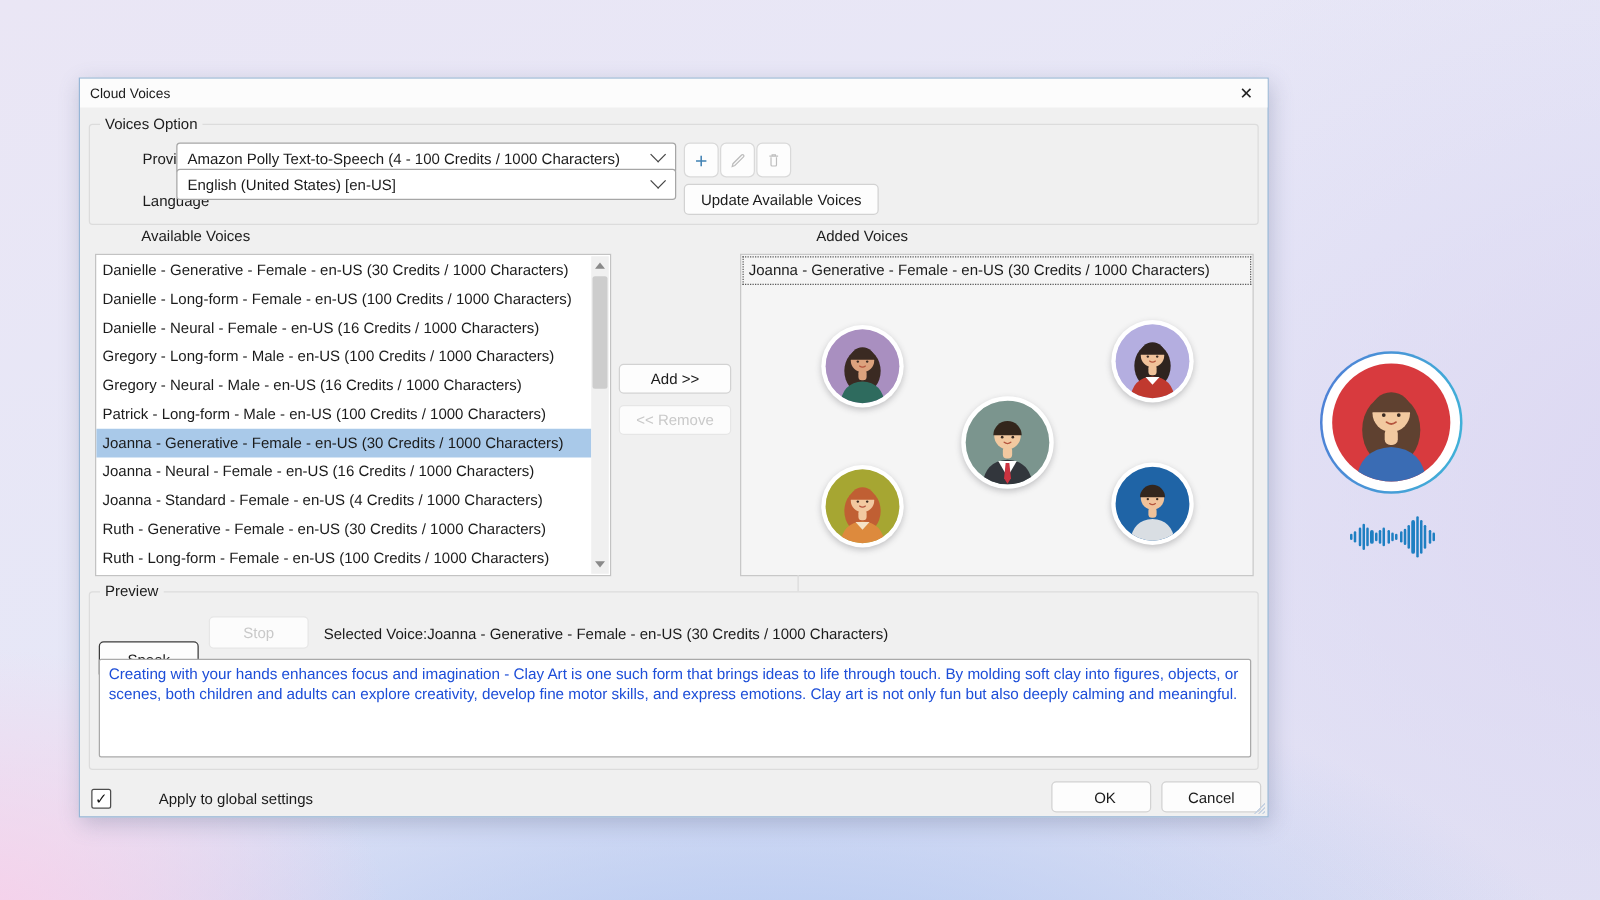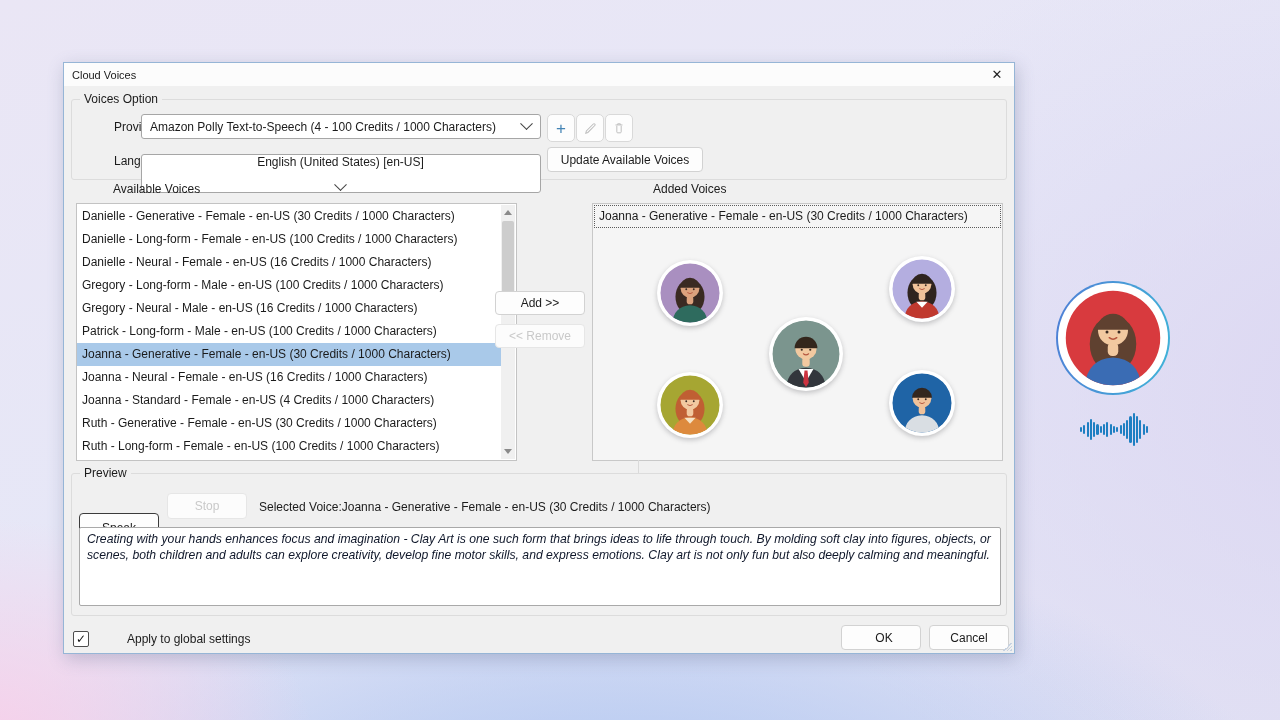--- a/index.html
+++ b/index.html
@@ -27,41 +27,41 @@
   .chev{width:8px;height:8px;border-right:1.4px solid #444;border-bottom:1.4px solid #444;
     transform:rotate(45deg) translate(-2px,-2px);}
   .btn{position:absolute;background:#fdfdfd;border:1px solid #d2d2d2;border-radius:4px;
     display:flex;align-items:center;justify-content:center;font-size:12px;color:#1b1b1b;
     font-family:inherit;}
   .btn.primary{border-color:#3b3b3b;}
   .btn.disabled{color:#c9c9c9;border-color:#e6e6e6;background:#fcfcfc;}
   .iconbtn{position:absolute;width:26px;height:26px;background:#fdfdfd;border:1px solid #d9d9d9;
     border-radius:5px;display:flex;align-items:center;justify-content:center;}
   .iconbtn.plus{color:#4484b5;font-size:17px;font-weight:400;line-height:1;}
-  .listbox{position:absolute;background:#fff;border:1px solid #c3c3c3;overflow:hidden;padding-left:28px;}
+  .listbox{position:absolute;background:#fff;border:1px solid #c3c3c3;overflow:hidden;}
   .listbox .rows{position:absolute;left:0;top:1px;right:15px;bottom:0;}
   .li{height:23px;line-height:23px;padding-left:5px;font-size:12px;color:#1b1b1b;
     white-space:nowrap;overflow:hidden;}
   .li.sel{background:#a9c9e9;}
   .vscroll{position:absolute;top:1px;right:1px;bottom:1px;width:14px;background:#f0f0f0;}
   .sarrow{position:absolute;left:0;width:14px;height:15px;display:flex;align-items:center;
     justify-content:center;}
   .tri-up{width:0;height:0;border-left:4px solid transparent;border-right:4px solid transparent;
     border-bottom:5px solid #8a8a8a;}
   .tri-down{width:0;height:0;border-left:4px solid transparent;border-right:4px solid transparent;
     border-top:5px solid #8a8a8a;}
   .sthumb{position:absolute;left:1px;width:12px;background:#cdcdcd;border-radius:2px;}
   .panel{position:absolute;background:#f5f5f5;border:1px solid #c8c8c8;}
   .added-row{position:absolute;left:1px;right:1px;top:1px;height:21px;line-height:21px;
     border:1px dotted #5a5a5a;font-size:12px;color:#1b1b1b;padding-left:4px;background:#f5f5f5;}
   .avatar{position:absolute;border-radius:50%;background:#fff;
     box-shadow:0 2px 5px rgba(60,60,70,.28);padding:3px;box-sizing:border-box;}
   .avatar svg{display:block;border-radius:50%;}
   .textbox{position:absolute;background:#fff;border:1px solid #a9a9a9;border-radius:2px;
-    font-size:12.2px;color:#0f172a;line-height:1.32;padding:3px 7px;box-sizing:border-box;font-style:italic;}
+    font-size:12.2px;color:#1d4ed8;line-height:1.32;padding:3px 7px;box-sizing:border-box;}
   .checkbox{position:absolute;width:14px;height:14px;background:#fff;border:1px solid #4d4d4d;
     border-radius:2px;display:flex;align-items:center;justify-content:center;
     font-size:12px;font-weight:bold;color:#111;line-height:1;}
   .selline{position:absolute;display:flex;gap:0;font-size:12px;color:#1b1b1b;}
   .grip{position:absolute;right:2px;bottom:2px;width:10px;height:10px;
     background:linear-gradient(135deg,transparent 0 55%,#c6d2e2 55% 62%,transparent 62% 72%,#c6d2e2 72% 79%,transparent 79% 89%,#c6d2e2 89% 96%,transparent 96%);}
   .splitter{position:absolute;width:1px;height:13px;background:#dadada;}
   .bigring{position:absolute;left:1056px;top:281px;width:114px;height:114px;border-radius:50%;
     padding:2px;box-sizing:border-box;background:linear-gradient(100deg,#4f7ed6,#3fb4d8);}
   .bigwhite{width:100%;height:100%;border-radius:50%;background:#fff;display:flex;
@@ -98,21 +98,21 @@
       <svg width="15" height="15" viewBox="0 0 16 16">
           <path d="M3 13 L3.6 10.6 L11 3.2 A1.1 1.1 0 0 1 12.6 4.8 L5.2 12.2 Z" fill="none" stroke="#bdbdbd" stroke-width="1.1"></path>
         </svg>
     </div>
     <div class="iconbtn" style="left:541px;top:51px;">
       <svg width="14" height="14" viewBox="0 0 16 16">
           <path d="M5.5 5.5 V12.5 A1 1 0 0 0 6.5 13.5 H9.5 A1 1 0 0 0 10.5 12.5 V5.5 M4 4.5 H12 M6.5 4.5 V3.2 H9.5 V4.5" stroke="#bdbdbd" stroke-width="1.1" fill="none"></path>
         </svg>
     </div>
     <span class="lbl" style="left:15px;top:91px;">Language</span>
-    <div class="combo" style="left:77px;top:91px;width:400px;height:39px;box-sizing:border-box;flex-direction:column;">
+    <div class="combo" style="left:77px;top:72px;width:400px;height:25px;box-sizing:border-box;">
       <span>English (United States) [en-US]</span>
       <span class="chev"></span>
     </div>
     <button class="btn" style="left:483px;top:84px;width:156px;height:25px;">Update Available Voices</button>
 
     <span class="lbl" style="left:14px;top:119px;">Available Voices</span>
     <div class="listbox" style="left:12px;top:140px;width:411px;height:256px;">
       <div class="rows" id="available-rows">
           <div class="li">Danielle - Generative - Female - en-US (30 Credits / 1000 Characters)</div>
           <div class="li">Danielle - Long-form - Female - en-US (100 Credits / 1000 Characters)</div>

